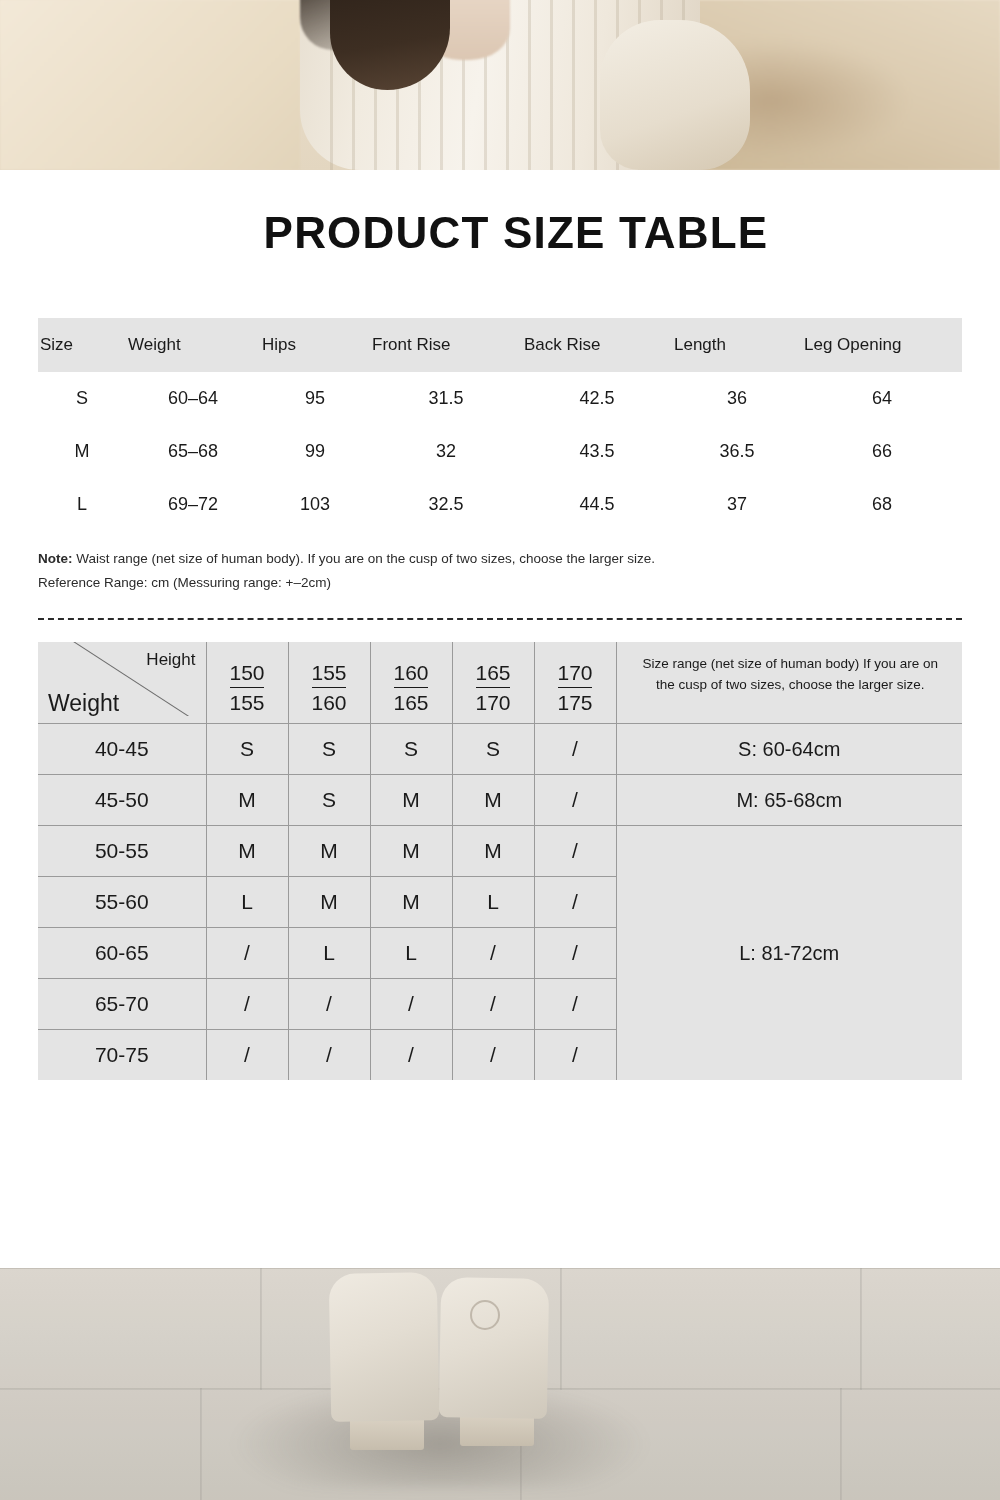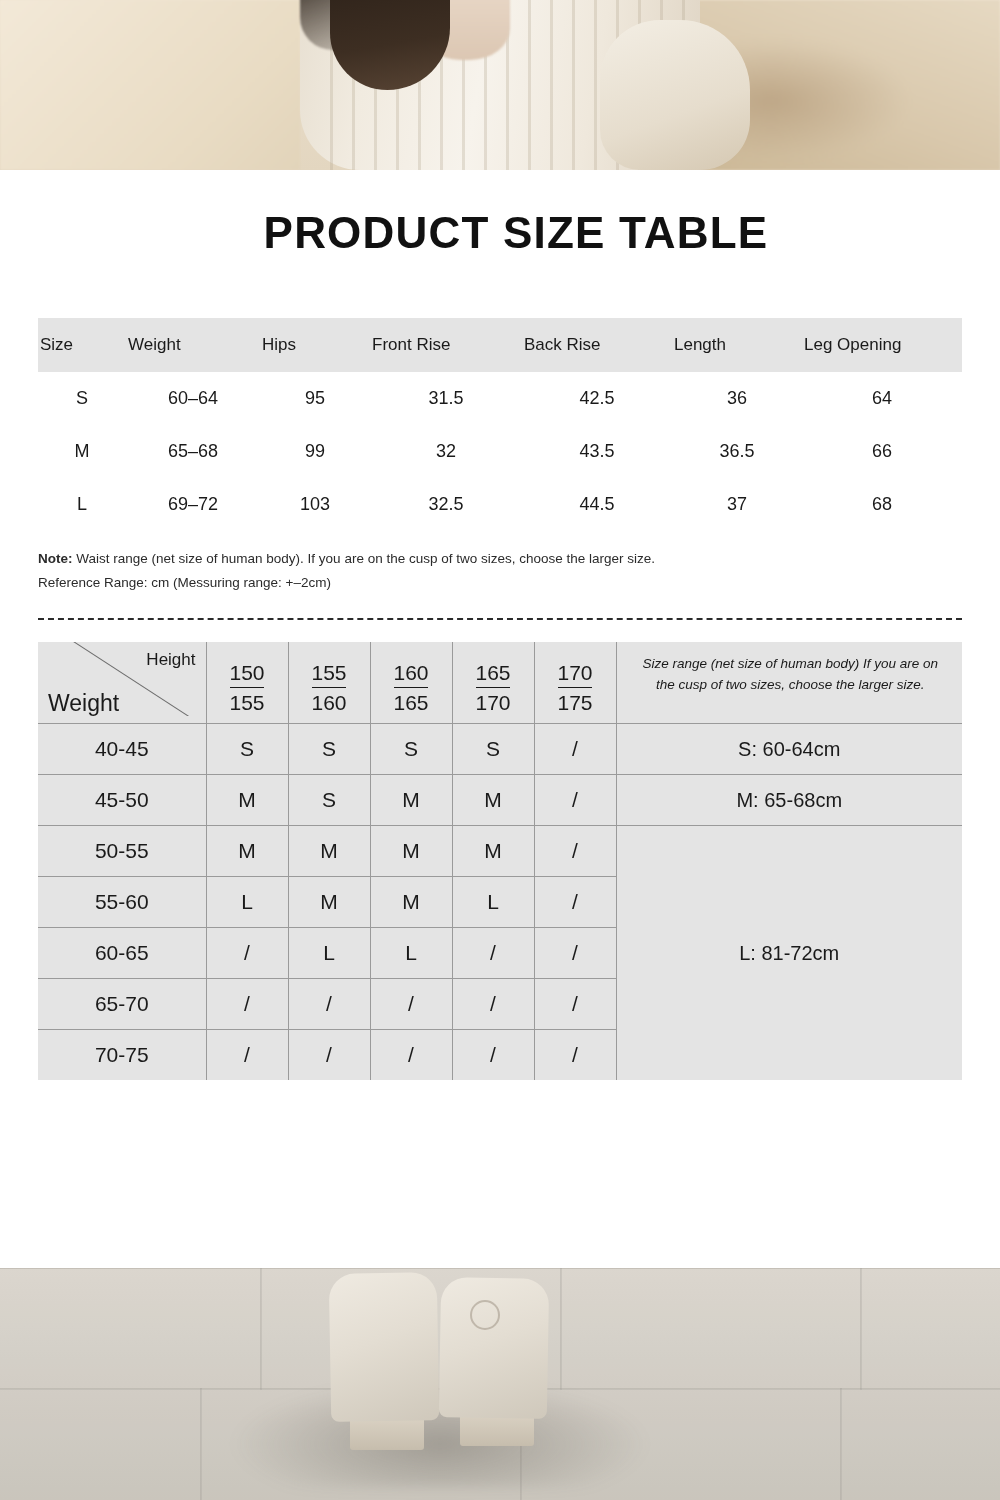--- a/index.html
+++ b/index.html
@@ -294,21 +294,20 @@
     padding-bottom: 10px;
   }
   .side-note {
     vertical-align: top;
     padding: 12px 14px 8px 16px;
     font-size: 13.5px;
     line-height: 1.5;
     color: #2b2b2b;
     text-align: left;
     border-bottom: 1px solid #9a9a9a;
-    font-style: italic;
   }
   .trial-table td.wcell {
     font-size: 21px;
     height: 48px;
     border-right: 1px solid #9a9a9a;
     border-bottom: 1px solid #9a9a9a;
   }
   .trial-table td.vcell {
     font-size: 21px;
     height: 48px;

